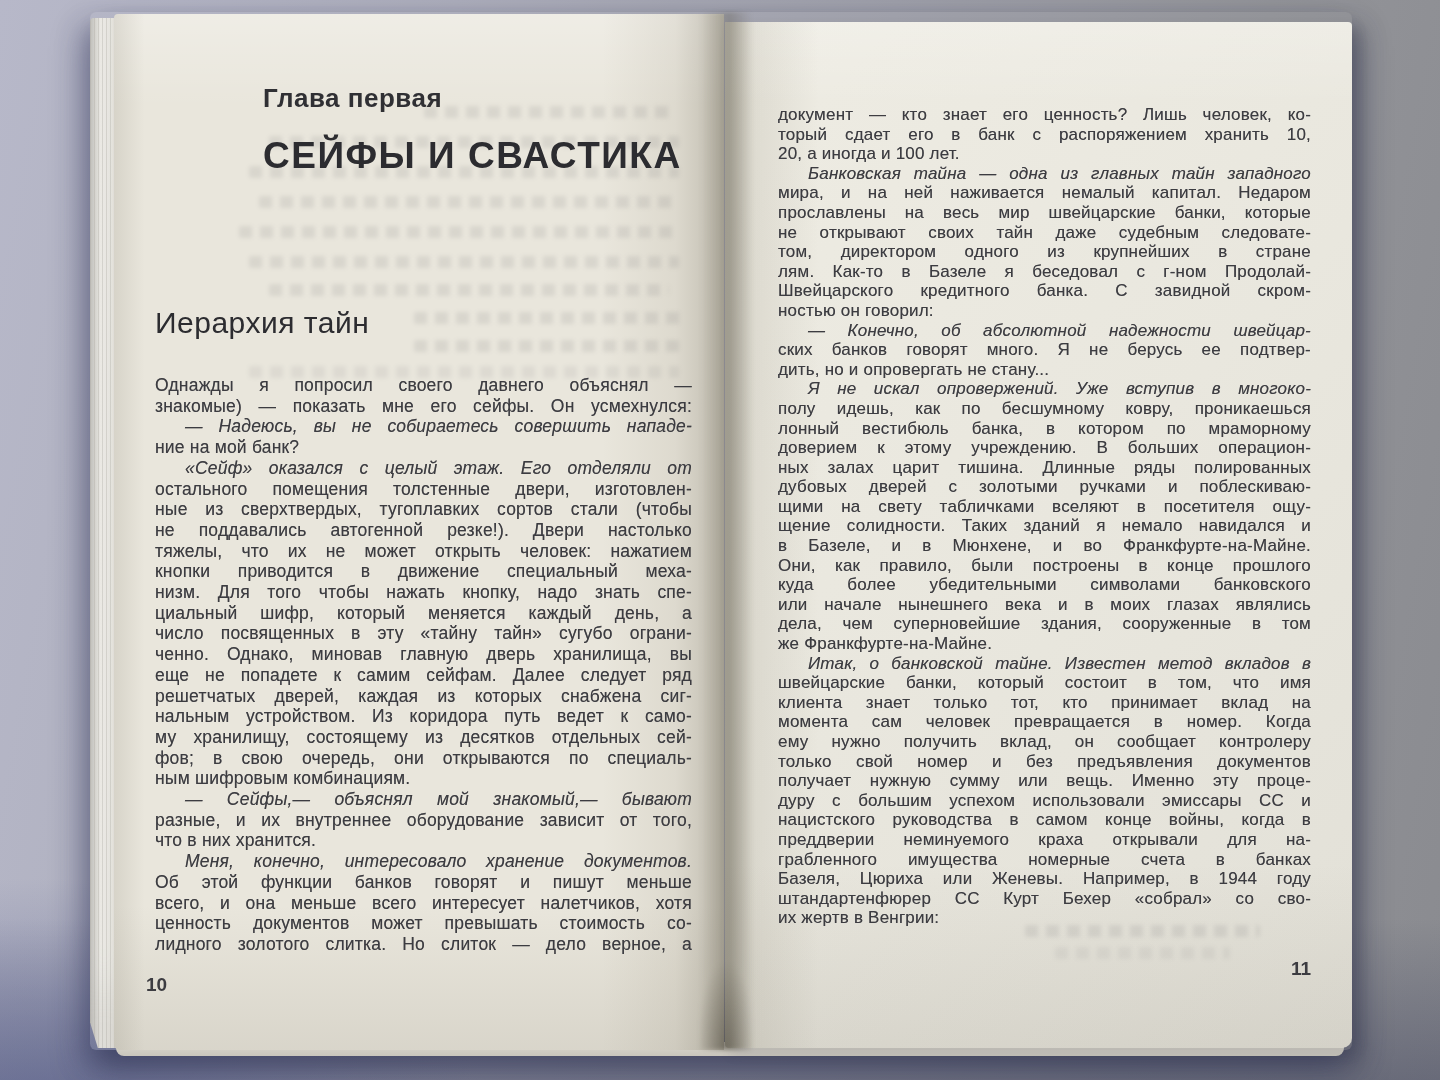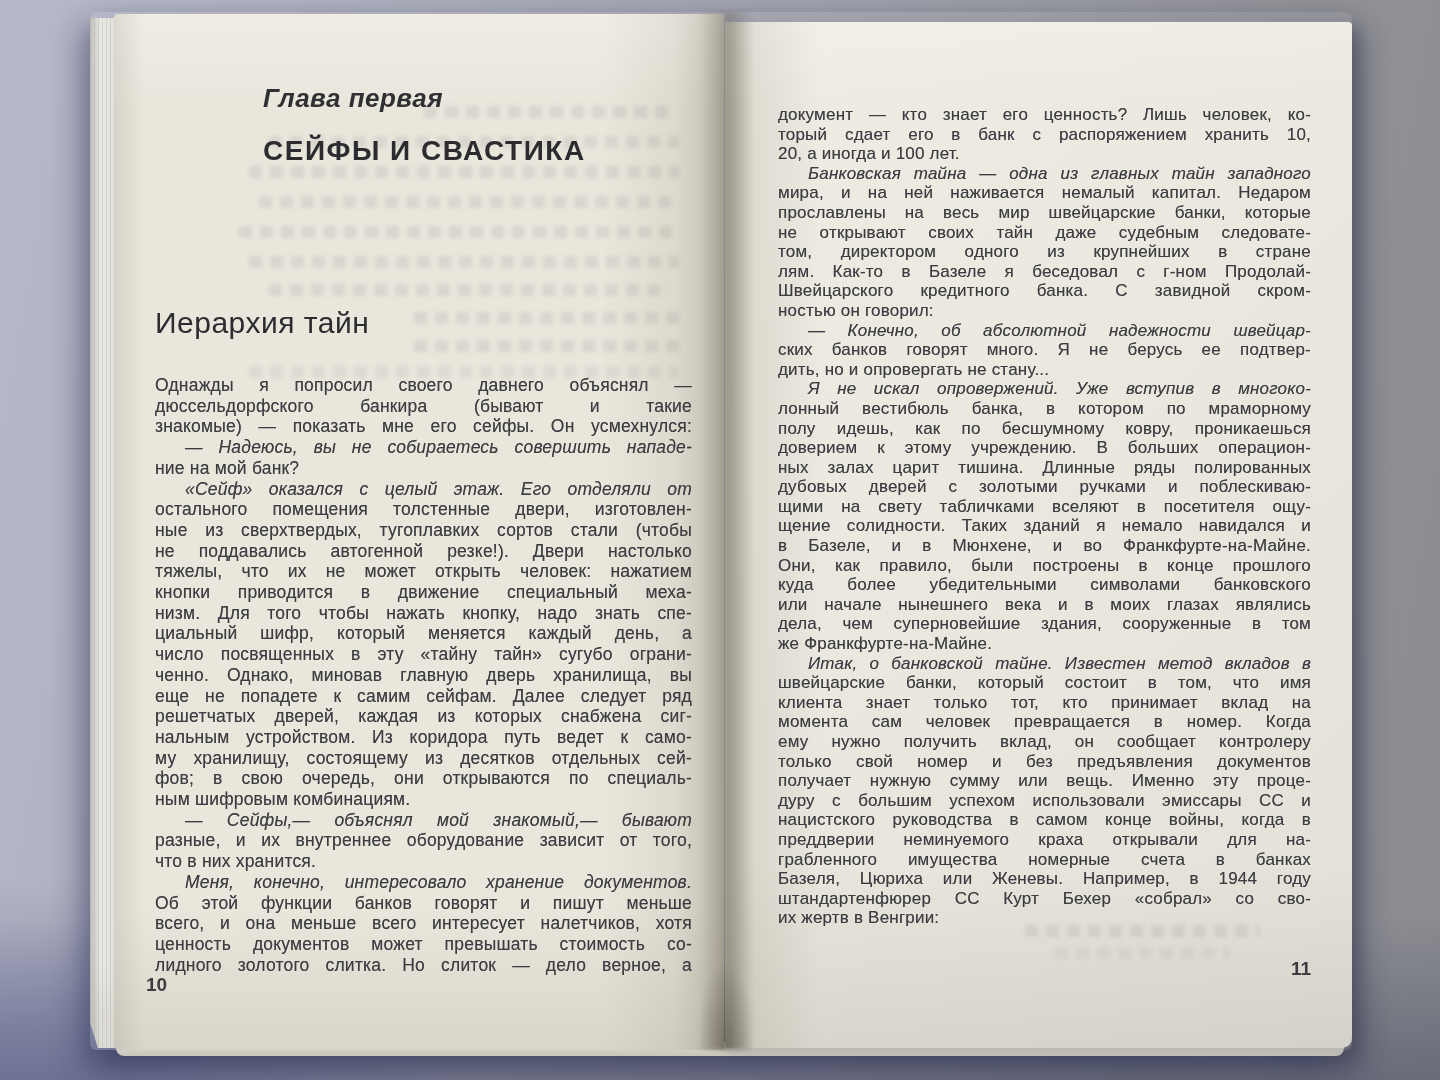--- a/index.html
+++ b/index.html
@@ -51,22 +51,22 @@
   }
   .gutter{
     position:absolute;left:610px;top:0;width:52px;height:100%;
     background:linear-gradient(to right, rgba(0,0,0,0), rgba(72,66,50,.20) 42%, rgba(72,66,50,.28) 56%, rgba(0,0,0,0));
     filter:blur(2px);pointer-events:none;
   }
   .gutter::after{
     content:"";position:absolute;left:0;bottom:0;width:100%;height:140px;
     background:radial-gradient(ellipse 40px 120px at 50% 100%, rgba(55,50,40,.38), rgba(55,50,40,0) 75%);
   }
-  .chapter-label{position:absolute;left:149px;top:69px;font-size:26px;font-weight:bold;color:#303034;letter-spacing:.5px;font-style:italic;}
-  .chapter-title{position:absolute;left:149px;top:121px;font-size:28px;font-weight:bold;color:#2c2c30;letter-spacing:1.5px;}
+  .chapter-label{position:absolute;left:149px;top:69px;font-size:26px;font-weight:bold;color:#303034;letter-spacing:.5px;}
+  .chapter-title{position:absolute;left:149px;top:121px;font-size:37px;font-weight:bold;color:#2c2c30;letter-spacing:1.5px;}
   .section-heading{position:absolute;left:41px;top:292px;font-size:30px;font-weight:normal;color:#2c2c30;letter-spacing:.5px;}
   .body-text{position:absolute;color:#3c3c41;text-shadow:0 0 .5px rgba(60,60,66,.55);}
   .body-left{left:41px;top:361px;width:537px;font-size:17.5px;line-height:20.7px;}
   .body-right{left:53px;top:83px;width:533px;font-size:17px;line-height:19.6px;}
   .line{text-align:justify;text-align-last:justify;letter-spacing:.2px;}
   .line.last{text-align-last:left;}
   .line.first{text-indent:30px;font-style:italic;}
   .pagenum{position:absolute;font-size:19px;font-weight:bold;color:#3c3c41;}
   .pagenum-left{left:32px;top:960px;}
   .pagenum-right{left:53px;top:936px;width:533px;text-align:right;}
@@ -93,21 +93,20 @@
     <div class="ghost" style="left:155px;top:270px;width:400px;"></div>
     <div class="ghost" style="left:300px;top:298px;width:270px;"></div>
     <div class="ghost" style="left:300px;top:326px;width:265px;"></div>
     <div class="ghost" style="left:135px;top:352px;width:430px;opacity:.4;"></div>
 
     <div class="chapter-label">Глава первая</div>
     <div class="chapter-title">СЕЙФЫ И СВАСТИКА</div>
     <div class="section-heading">Иерархия тайн</div>
     <div class="body-text body-left">
         <div class="line">Однажды я попросил своего давнего объяснял —</div>
-        <div class="line">дюссельдорфского банкира (бывают и такие</div>
         <div class="line">знакомые) — показать мне его сейфы. Он усмехнулся:</div>
         <div class="line first">— Надеюсь, вы не собираетесь совершить нападе-</div>
         <div class="line last">ние на мой банк?</div>
         <div class="line first">«Сейф» оказался с целый этаж. Его отделяли от</div>
         <div class="line">остального помещения толстенные двери, изготовлен-</div>
         <div class="line">ные из сверхтвердых, тугоплавких сортов стали (чтобы</div>
         <div class="line">не поддавались автогенной резке!). Двери настолько</div>
         <div class="line">тяжелы, что их не может открыть человек: нажатием</div>
         <div class="line">кнопки приводится в движение специальный меха-</div>
         <div class="line">низм. Для того чтобы нажать кнопку, надо знать спе-</div>
@@ -145,22 +144,22 @@
         <div class="line">прославлены на весь мир швейцарские банки, которые</div>
         <div class="line">не открывают своих тайн даже судебным следовате-</div>
         <div class="line">том, директором одного из крупнейших в стране</div>
         <div class="line">лям. Как-то в Базеле я беседовал с г-ном Продолай-</div>
         <div class="line">Швейцарского кредитного банка. С завидной скром-</div>
         <div class="line last">ностью он говорил:</div>
         <div class="line first">— Конечно, об абсолютной надежности швейцар-</div>
         <div class="line">ских банков говорят много. Я не берусь ее подтвер-</div>
         <div class="line last">дить, но и опровергать не стану...</div>
         <div class="line first">Я не искал опровержений. Уже вступив в многоко-</div>
+        <div class="line">полу идешь, как по бесшумному ковру, проникаешься</div>
         <div class="line">лонный вестибюль банка, в котором по мраморному</div>
-        <div class="line">полу идешь, как по бесшумному ковру, проникаешься</div>
         <div class="line">доверием к этому учреждению. В больших операцион-</div>
         <div class="line">ных залах царит тишина. Длинные ряды полированных</div>
         <div class="line">дубовых дверей с золотыми ручками и поблескиваю-</div>
         <div class="line">щими на свету табличками вселяют в посетителя ощу-</div>
         <div class="line">щение солидности. Таких зданий я немало навидался и</div>
         <div class="line">в Базеле, и в Мюнхене, и во Франкфурте-на-Майне.</div>
         <div class="line">Они, как правило, были построены в конце прошлого</div>
         <div class="line">куда более убедительными символами банковского</div>
         <div class="line">или начале нынешнего века и в моих глазах являлись</div>
         <div class="line">дела, чем суперновейшие здания, сооруженные в том</div>

